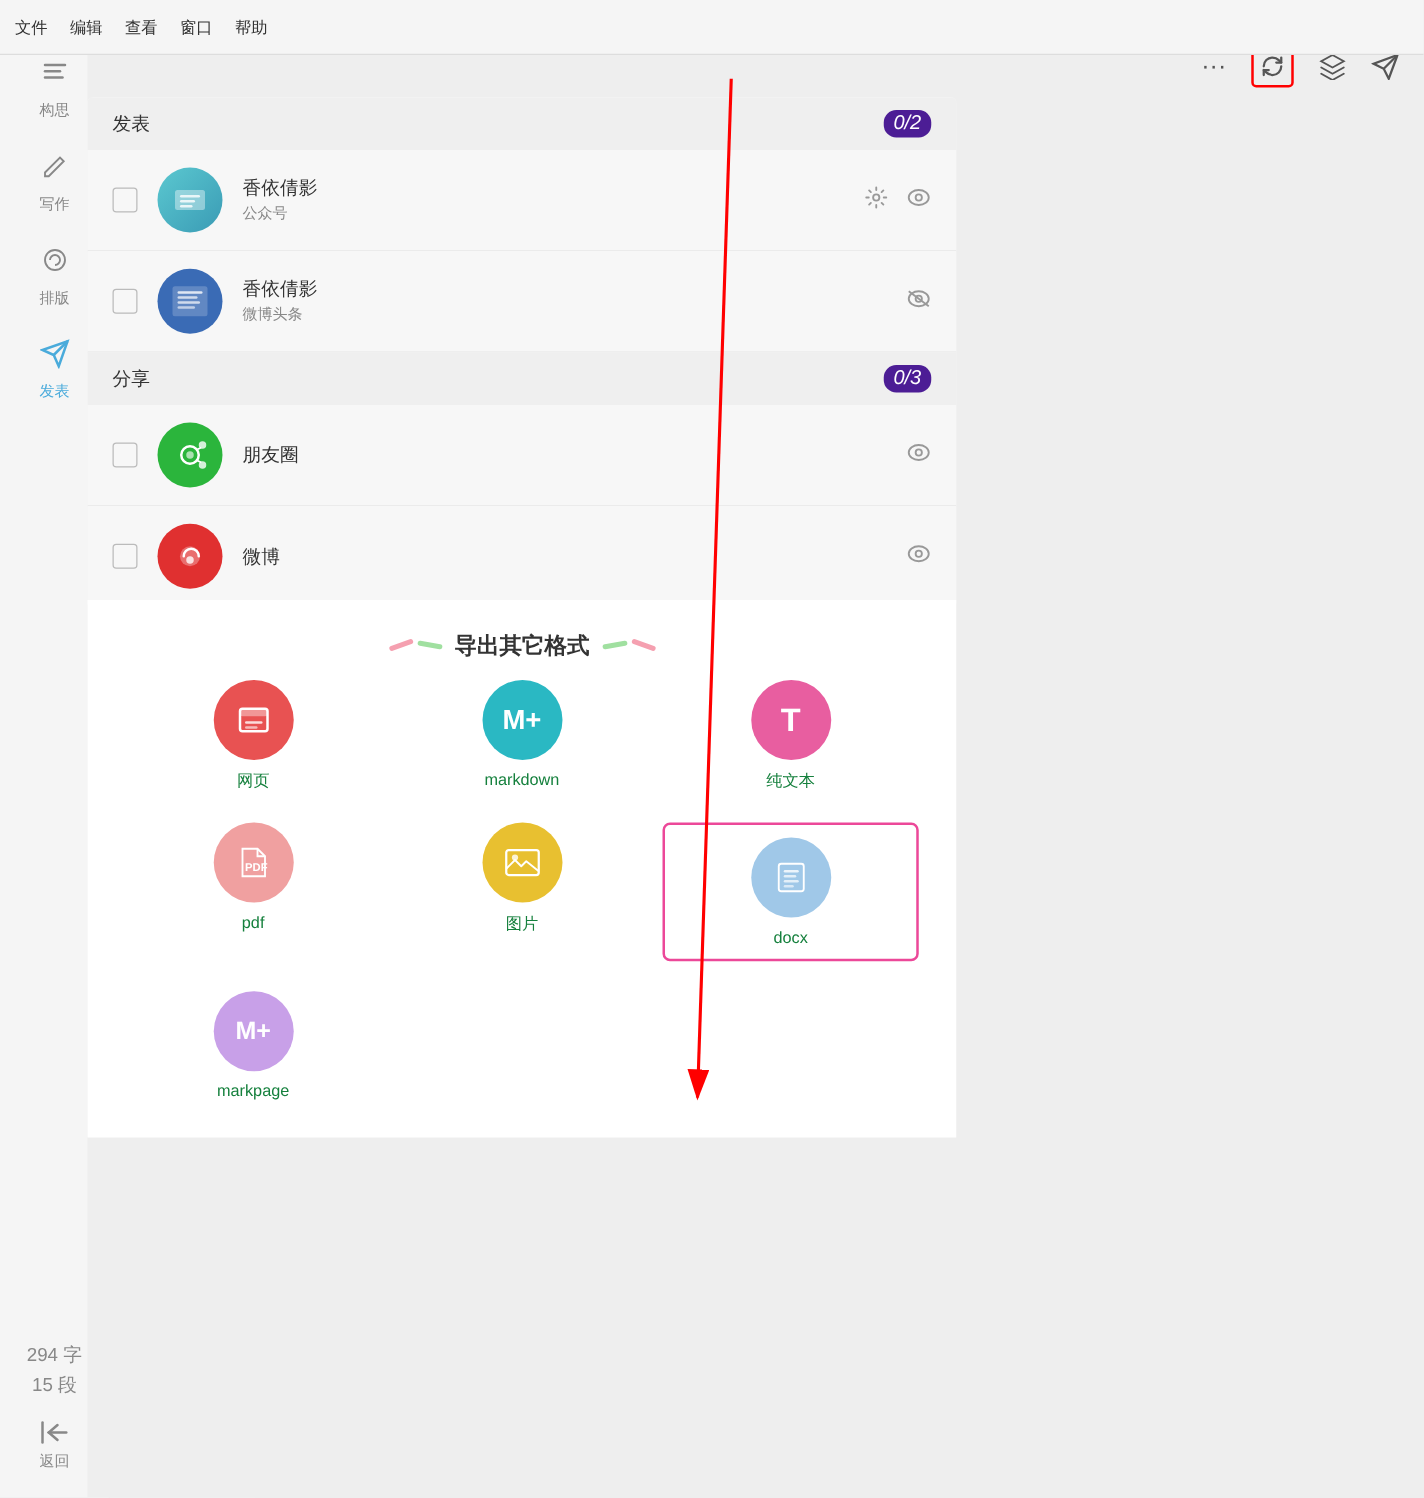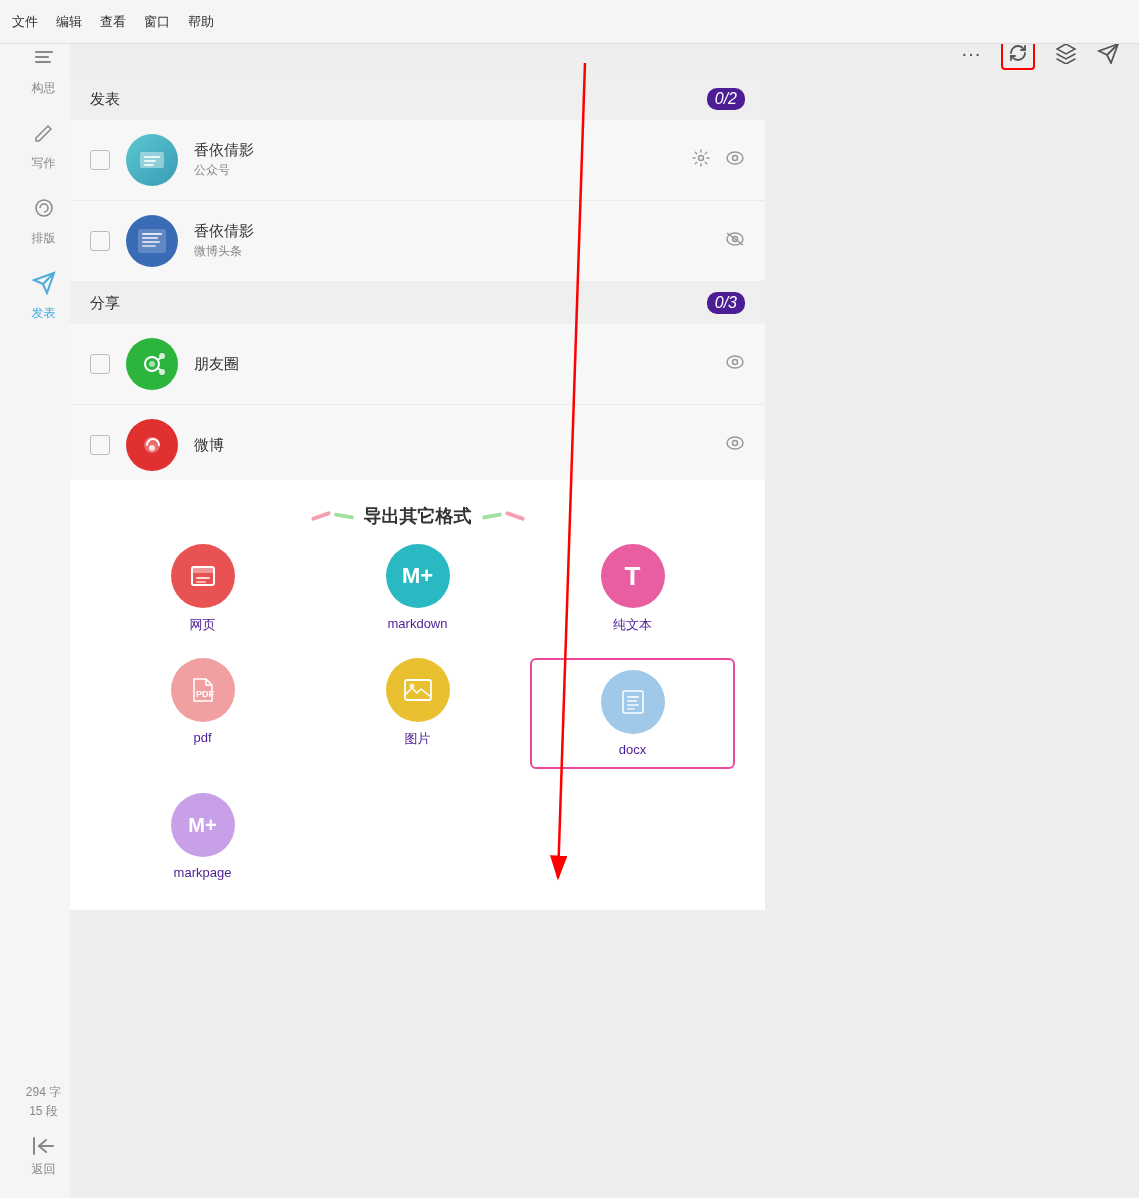--- a/index.html
+++ b/index.html
@@ -74,21 +74,21 @@
       margin-top: auto;
       display: flex;
       flex-direction: column;
       align-items: center;
       gap: 4px;
       padding-bottom: 20px;
       width: 100%;
     }
 
     .sidebar-stats {
-      font-size: 12px;
+      font-size: 15px;
       color: #888;
       text-align: center;
       line-height: 1.6;
     }
 
     .sidebar-return {
       display: flex;
       flex-direction: column;
       align-items: center;
       gap: 4px;
@@ -296,21 +296,21 @@
       border-radius: 50%;
       display: flex;
       align-items: center;
       justify-content: center;
       font-size: 26px;
       color: white;
     }
 
     .export-label {
       font-size: 13px;
-      color: #4c1d95;
+      color: #15803d;
     }
 
     .export-item.highlighted-box {
       border: 2px solid #ec4899;
       padding: 10px;
       border-radius: 6px;
     }
 
     
     .arrow-overlay {

